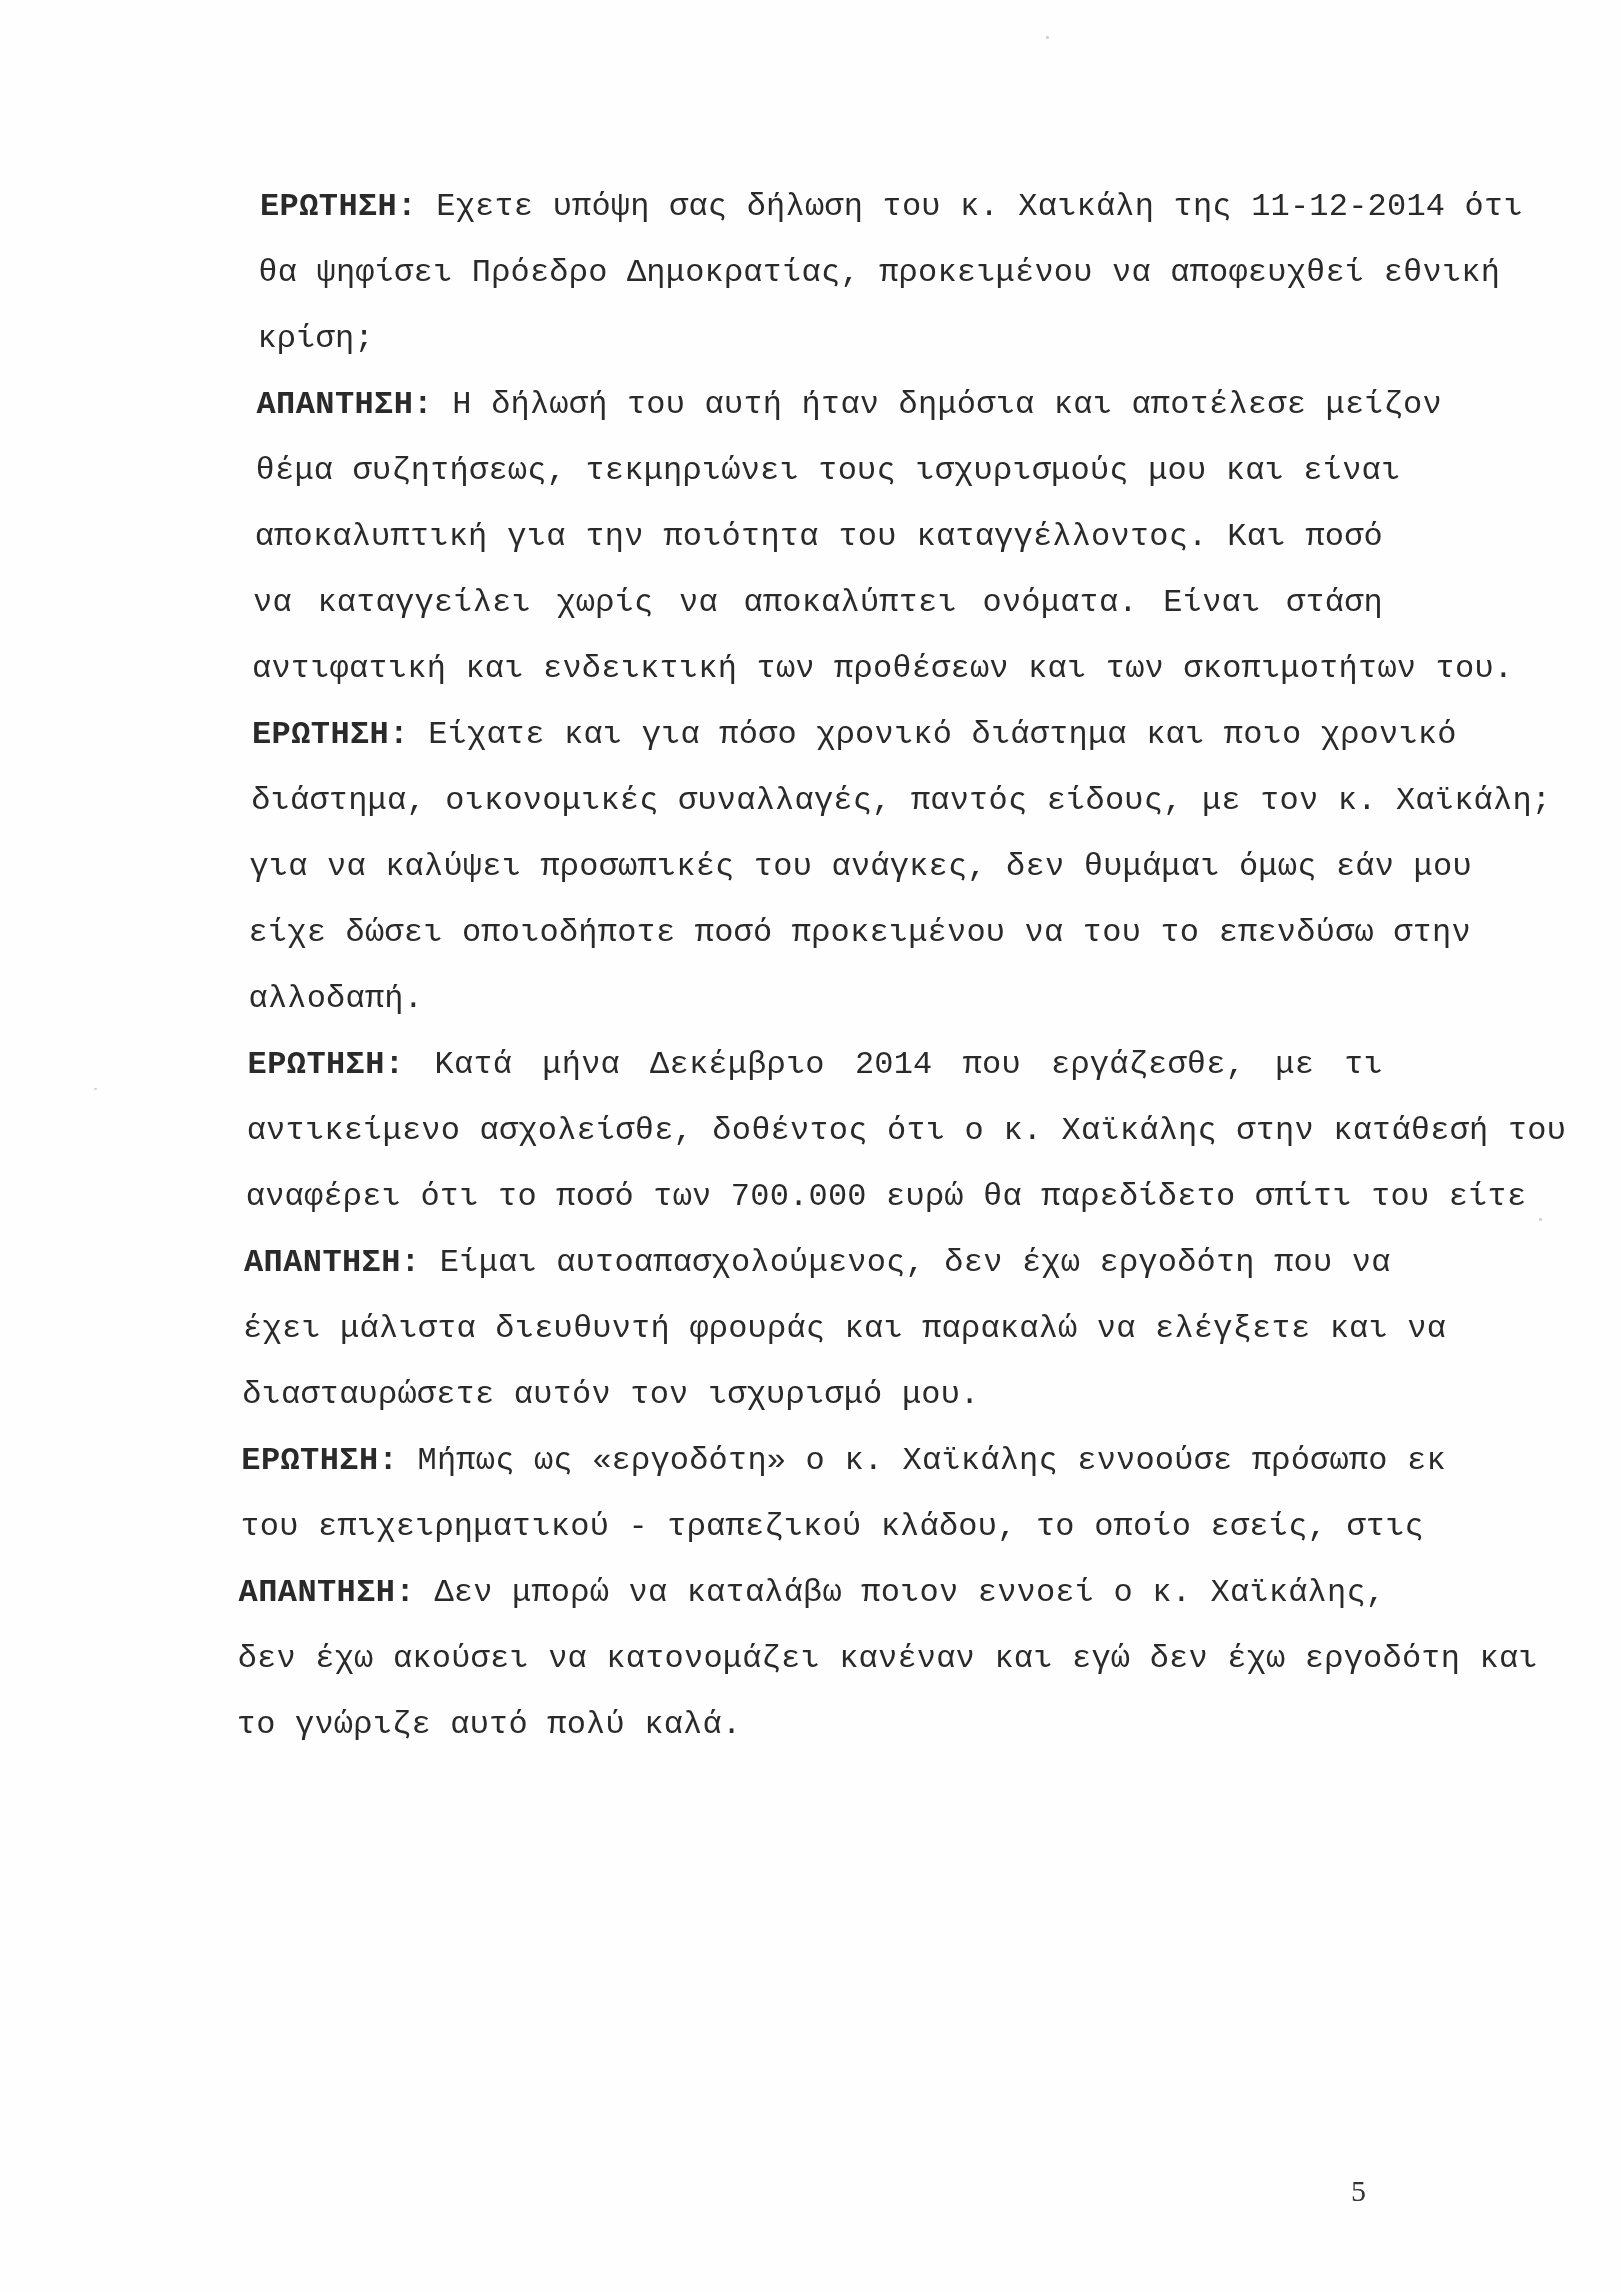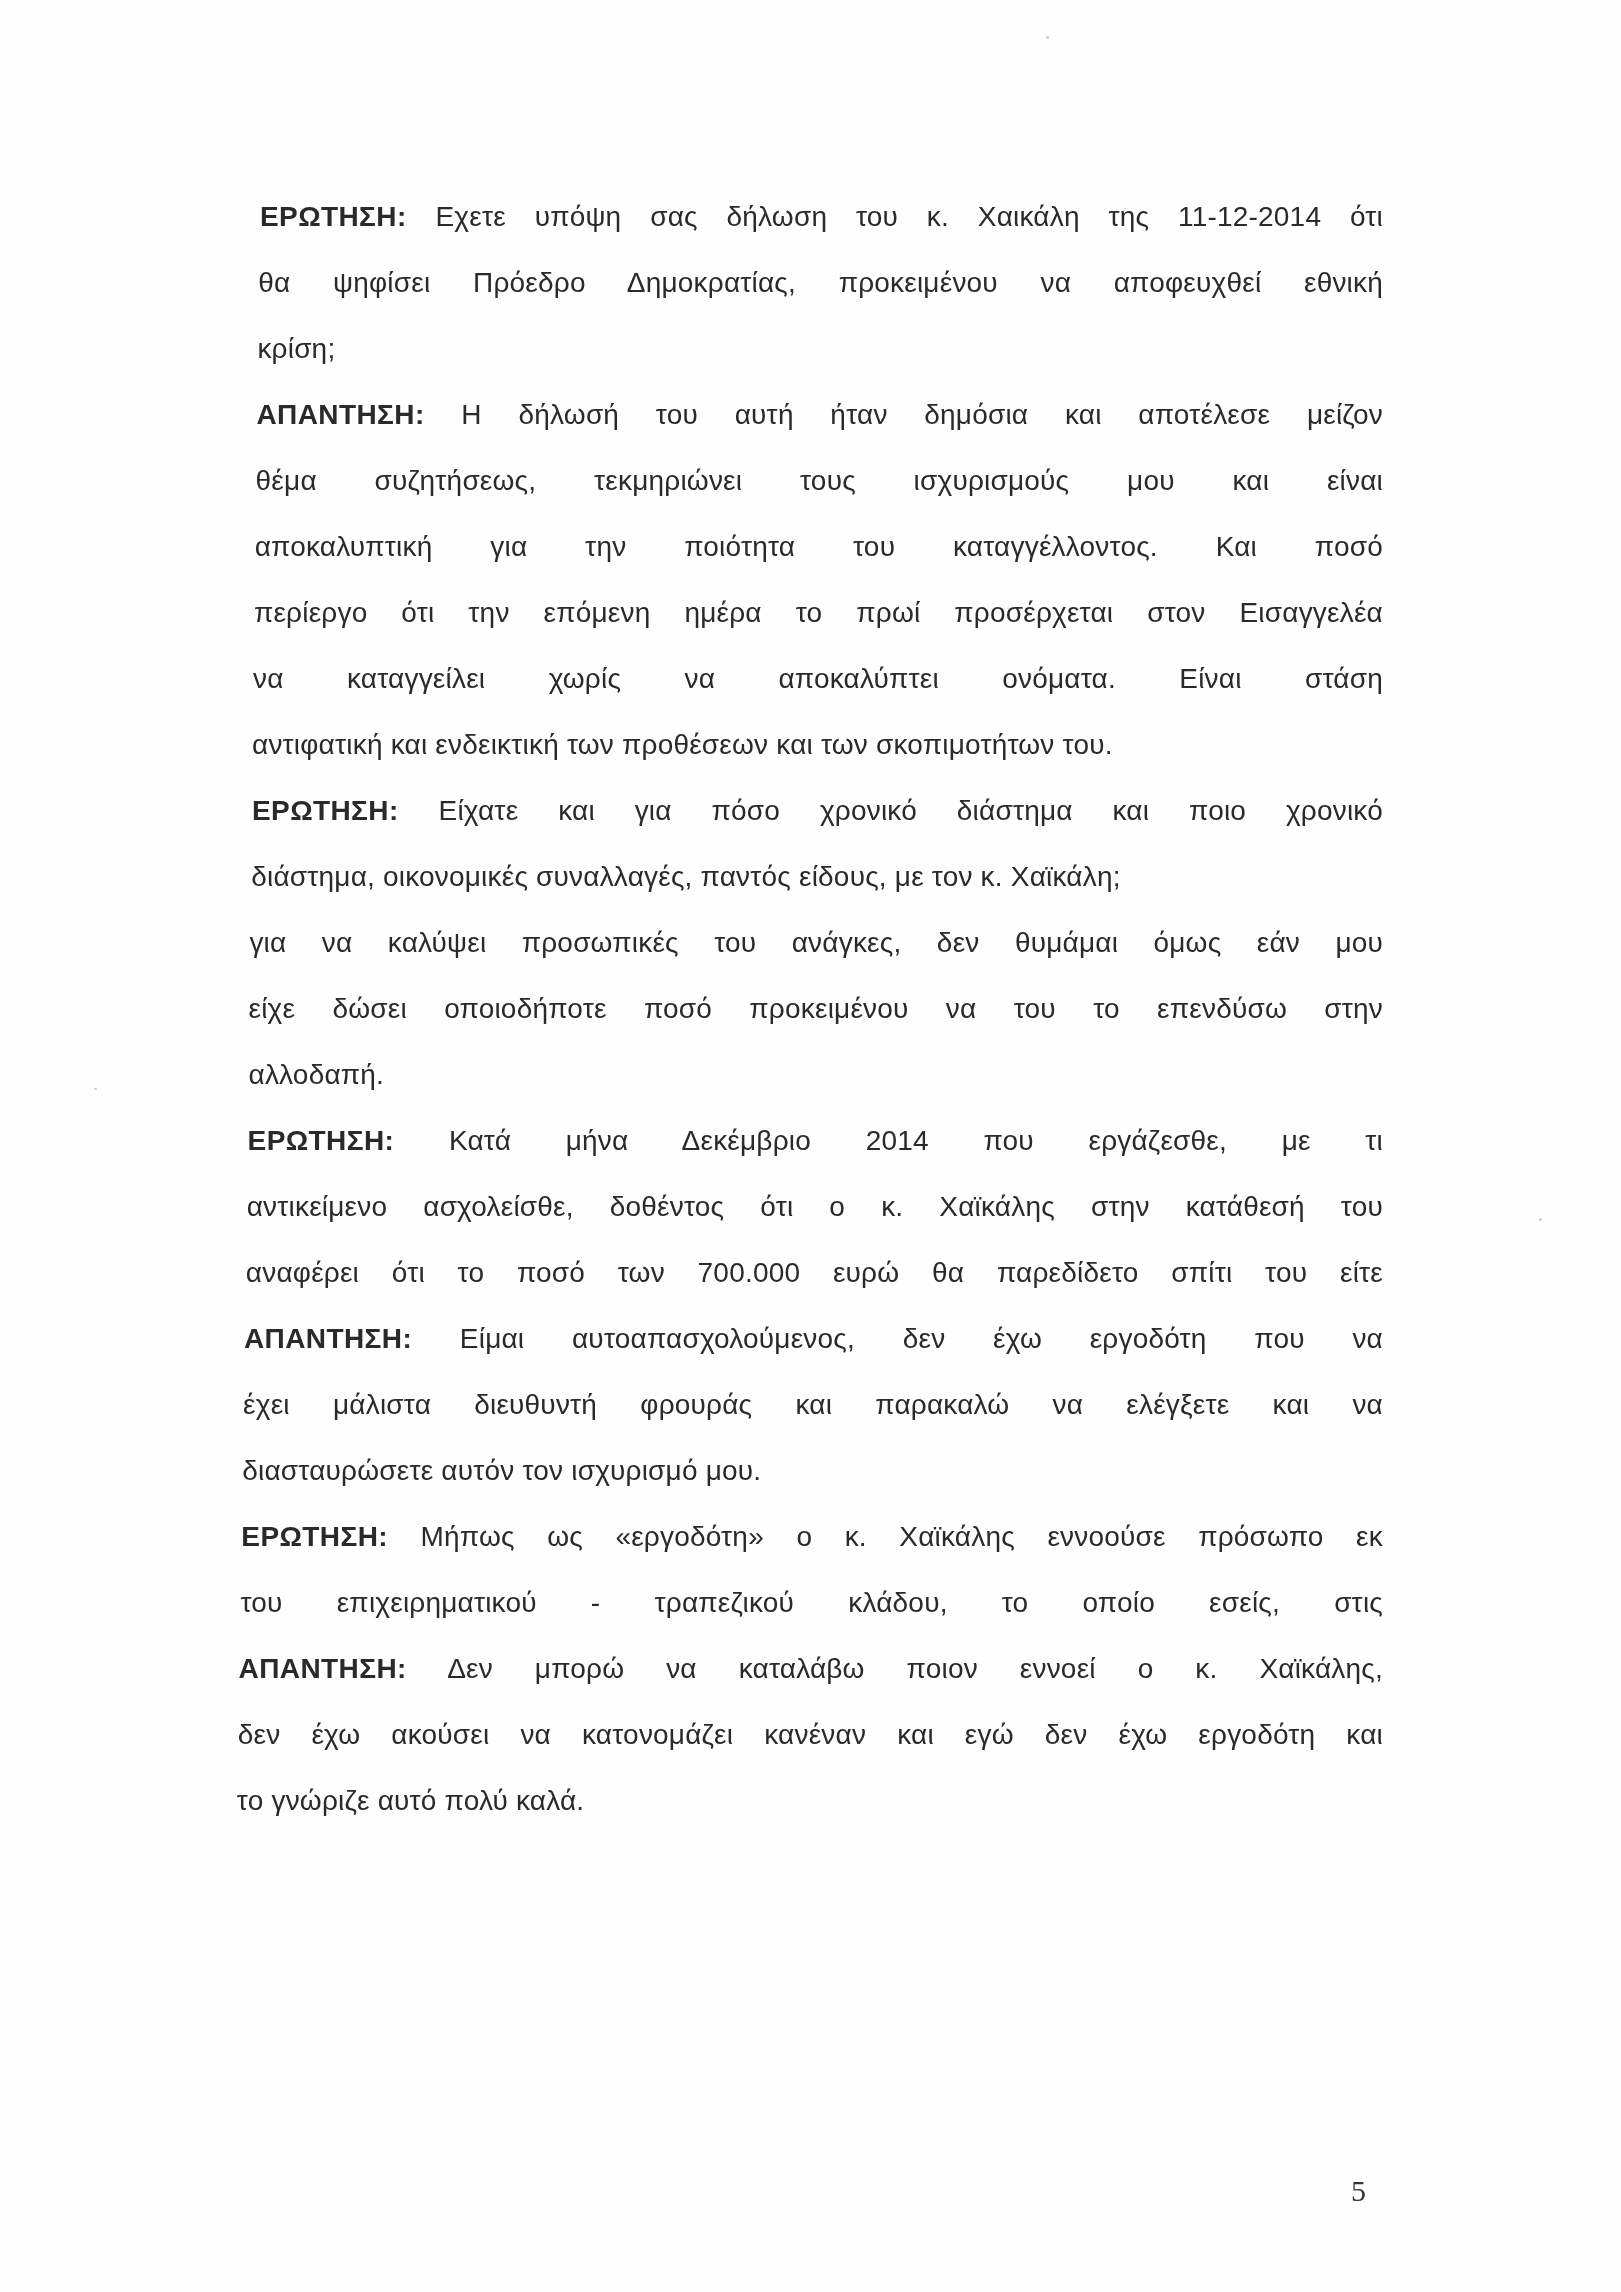--- a/index.html
+++ b/index.html
@@ -4,24 +4,24 @@
 <style>
   html, body { margin: 0; padding: 0; background: #ffffff; }
   body { width: 1621px; height: 2293px; position: relative; overflow: hidden; }
   .page {
     position: absolute; left: 0; top: 0; width: 1621px; height: 2293px;
     background: #fefefe;
   }
   .text-block {
     position: absolute;
     left: 244px;
-    top: 184px;
+    top: 174px;
     width: 1139px;
-    font-family: Liberation Sans, sans-serif;
-    font-size: 28px;
+    font-family: Liberation Mono, monospace;
+    font-size: 32px;
     color: #2a2a2a;
   }
   .para { margin: 0; }
   .line {
     display: block;
     height: 66px;
     line-height: 66px;
     white-space: nowrap;
     text-align: justify;
     text-align-last: justify;
@@ -49,21 +49,20 @@
     <div class="para">
       <span class="line" style="padding-left:16px"><span class="label">ΕΡΩΤΗΣΗ:</span><span> Εχετε υπόψη σας δήλωση του κ. Χαικάλη της 11-12-2014 ότι</span></span>
       <span class="line" style="padding-left:14.3px"><span>θα ψηφίσει Πρόεδρο Δημοκρατίας, προκειμένου να αποφευχθεί εθνική</span></span>
       <span class="line last" style="padding-left:13.4px"><span>κρίση;</span></span>
     </div>
 
     <div class="para">
       <span class="line" style="padding-left:12.5px"><span class="label">ΑΠΑΝΤΗΣΗ:</span><span> Η δήλωσή του αυτή ήταν δημόσια και αποτέλεσε μείζον</span></span>
       <span class="line" style="padding-left:11.6px"><span>θέμα συζητήσεως, τεκμηριώνει τους ισχυρισμούς μου και είναι</span></span>
       <span class="line" style="padding-left:10.7px"><span>αποκαλυπτική για την ποιότητα του καταγγέλλοντος. Και ποσό</span></span>
-      <span class="line" style="padding-left:9.9px"><span>περίεργο ότι την επόμενη ημέρα το πρωί προσέρχεται στον Εισαγγελέα</span></span>
       <span class="line" style="padding-left:9px"><span>να καταγγείλει χωρίς να αποκαλύπτει ονόματα. Είναι στάση</span></span>
       <span class="line last" style="padding-left:8px"><span>αντιφατική και ενδεικτική των προθέσεων και των σκοπιμοτήτων του.</span></span>
     </div>
 
     <div class="para">
       <span class="line" style="padding-left:8px"><span class="label">ΕΡΩΤΗΣΗ:</span><span> Είχατε και για πόσο χρονικό διάστημα και ποιο χρονικό</span></span>
       <span class="line last" style="padding-left:7.2px"><span>διάστημα, οικονομικές συναλλαγές, παντός είδους, με τον κ. Χαϊκάλη;</span></span>
     </div>
 
     <div class="para">

